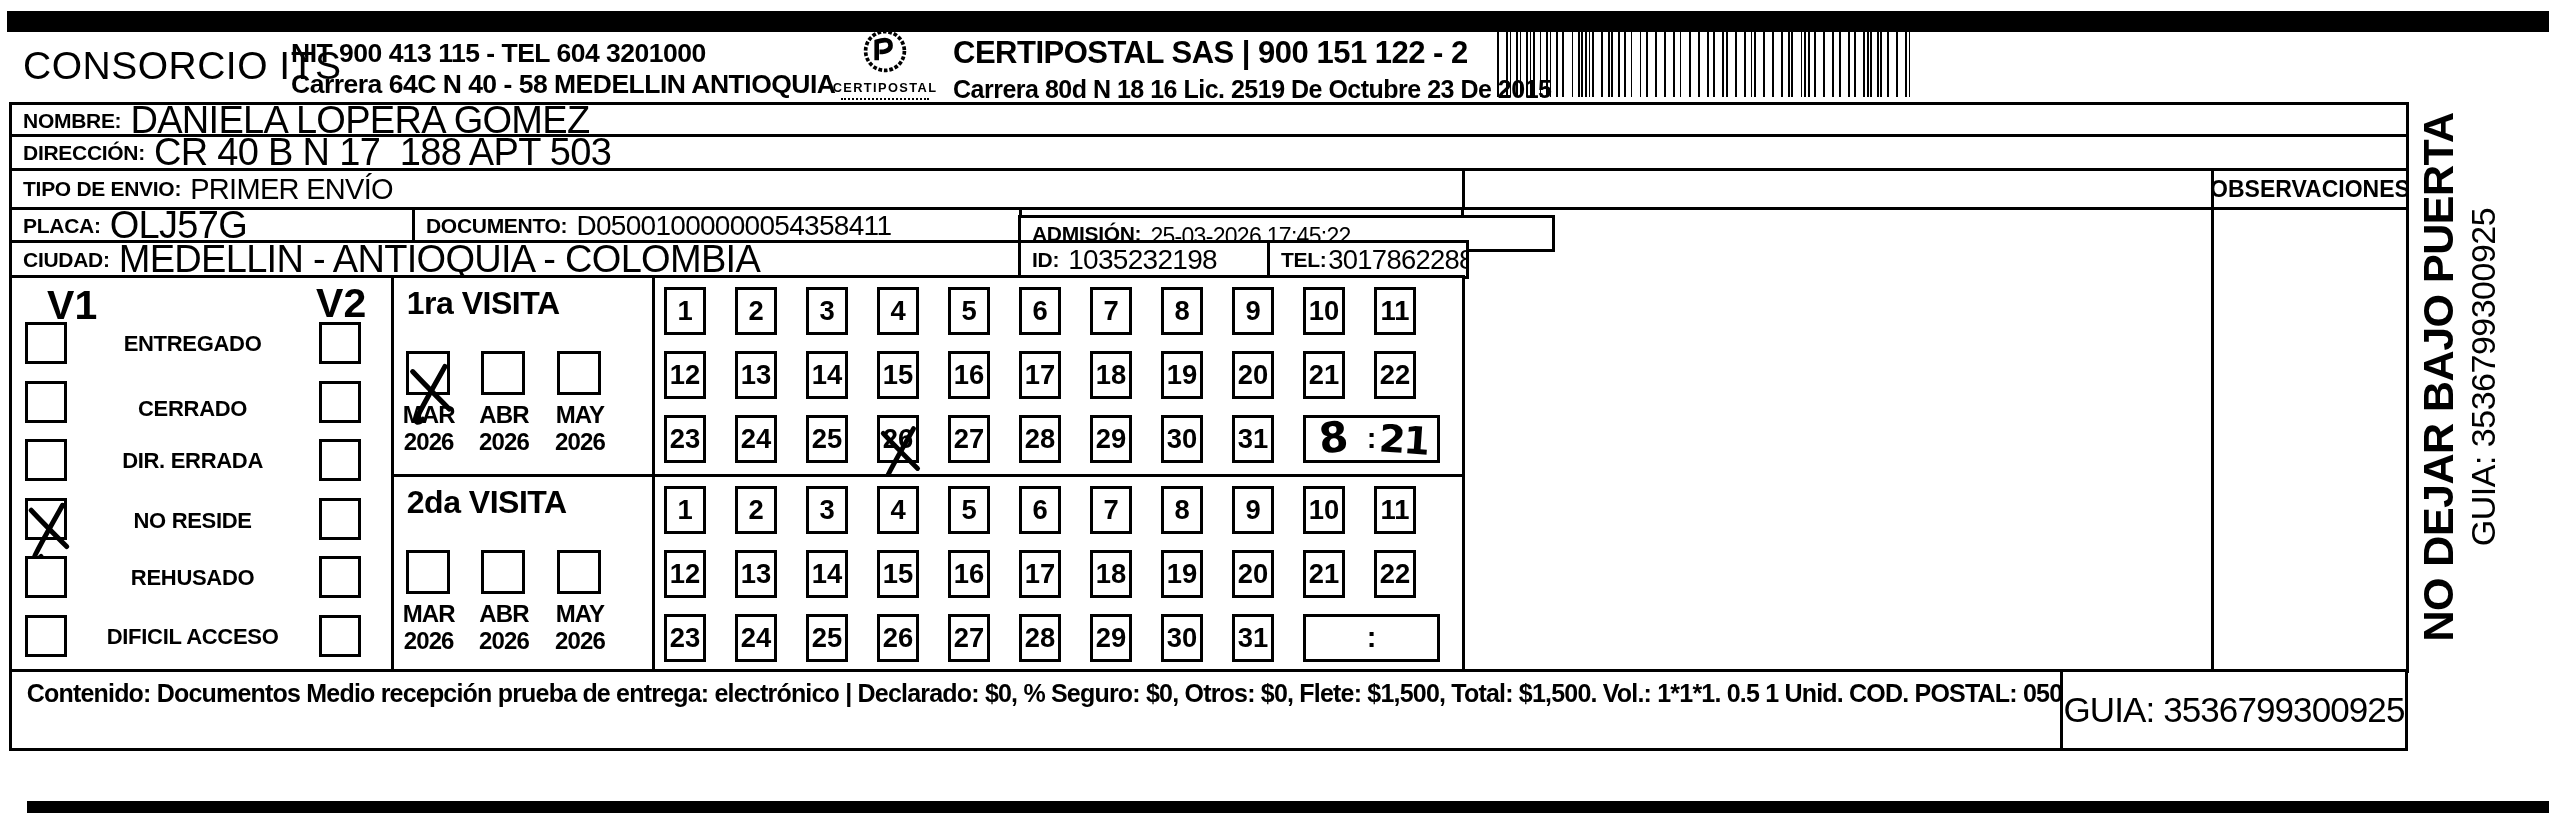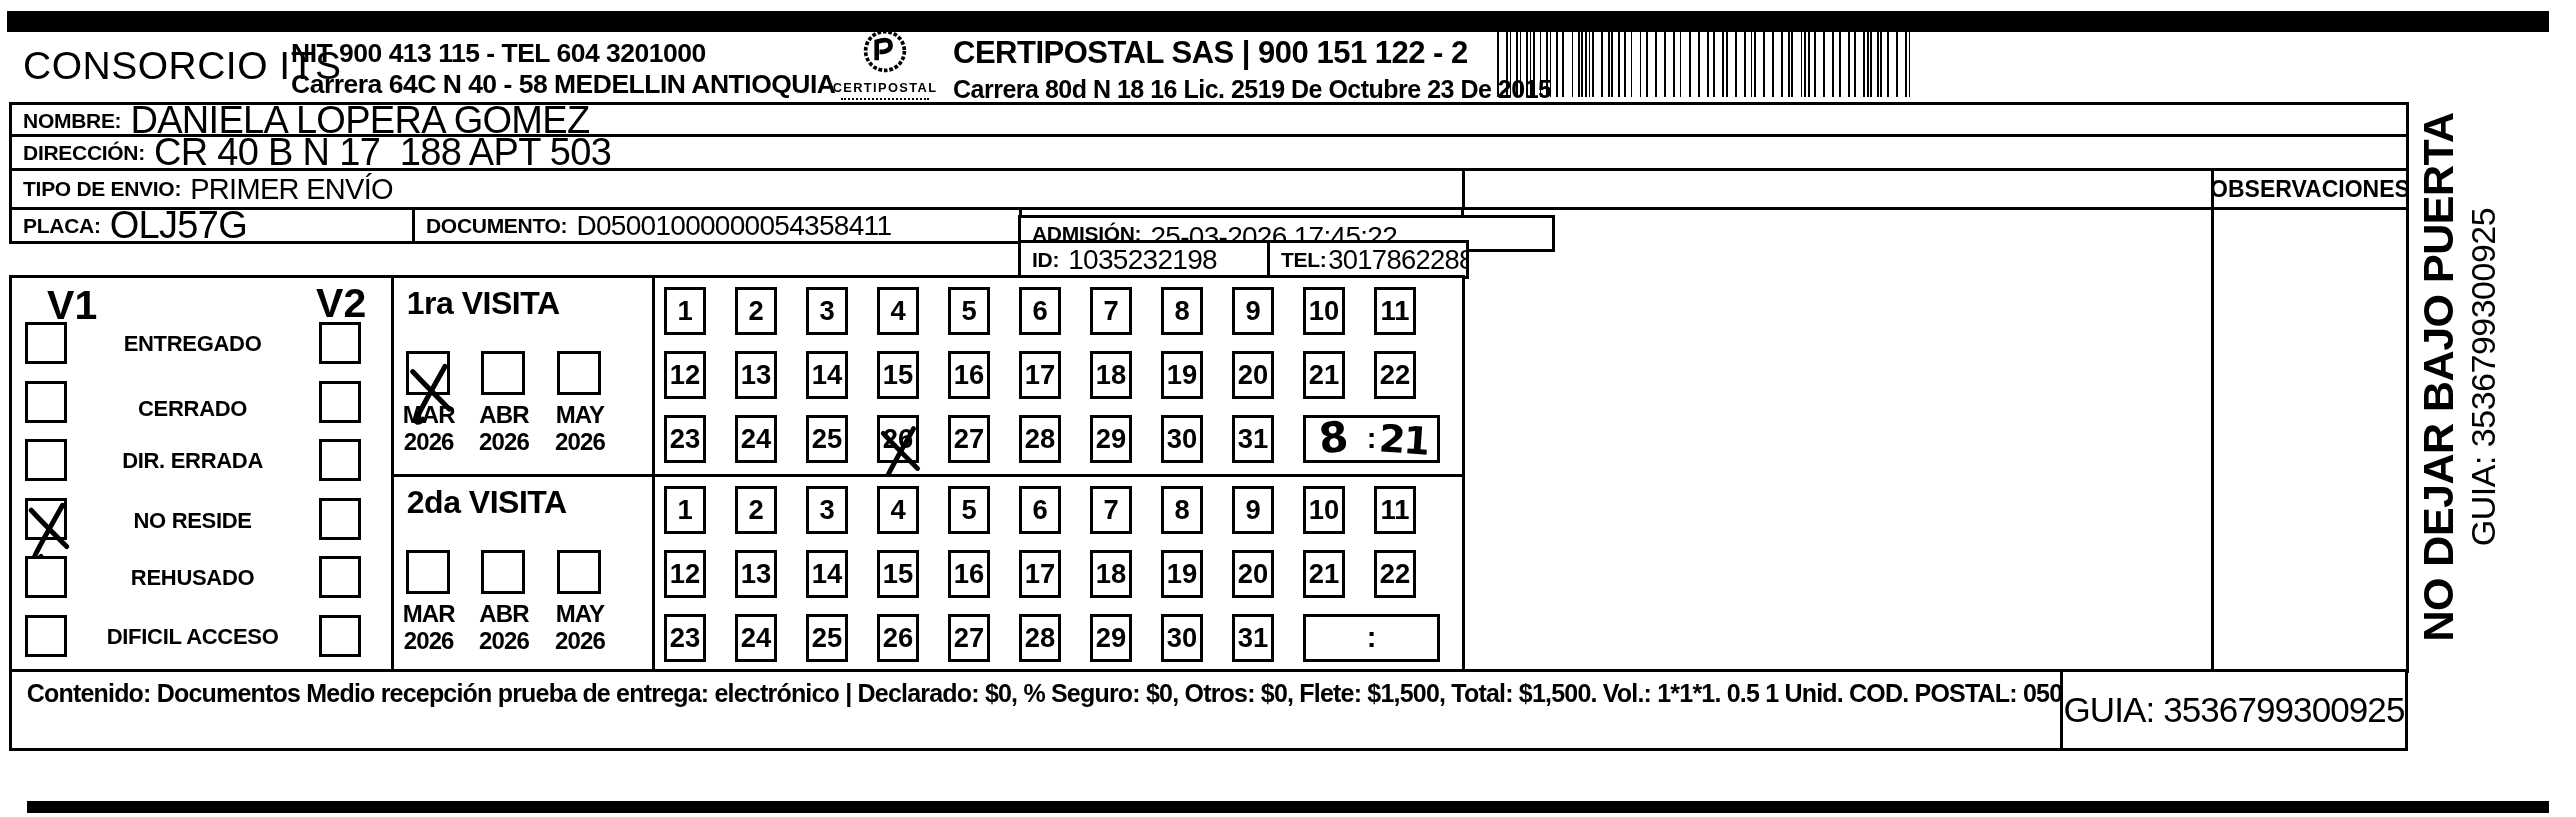--- a/index.html
+++ b/index.html
@@ -153,23 +153,26 @@
   <div class="cell" style="left:1461px;top:207px;width:754px;height:466px;"></div>
   <div class="cell" style="left:2211px;top:207px;width:198px;height:466px;"></div>
 
   <div class="cell" style="left:9.1px;top:207px;width:406px;height:37px;">
     <div class="fieldline"><span class="label">PLACA:</span><span class="value">OLJ57G</span></div>
   </div>
   <div class="cell" style="left:412px;top:207px;width:610px;height:37px;">
     <div class="fieldline"><span class="label">DOCUMENTO:</span><span class="value" style="font-size:28px;">D05001000000054358411</span></div>
   </div>
   <div class="cell" style="left:1018px;top:215px;width:537px;height:37px;">
-    <div class="fieldline"><span class="label">ADMISIÓN:</span><span class="value" style="font-size:28px;margin-top:6px;">25-03-2026 17:45:22</span></div>
-  </div>
-
+    <div class="fieldline"><span class="label">ADMISIÓN:</span><span class="value" style="font-size:23px;margin-top:6px;">25-03-2026 17:45:22</span></div>
+  </div>
+
+  <div class="cell" style="left:9.1px;top:240px;width:1012px;height:39px;">
+    <div class="fieldline"><span class="label">CIUDAD:</span><span class="value">MEDELLIN - ANTIOQUIA - COLOMBIA</span></div>
+  </div>
   <div class="cell" style="left:1018px;top:240px;width:252px;height:39px;">
     <div class="fieldline"><span class="label">ID:</span><span class="value" style="font-size:28px;">1035232198</span></div>
   </div>
   <div class="cell" style="left:1267px;top:240px;width:202px;height:39px;">
     <div class="fieldline" style="gap:1.8px;"><span class="label">TEL:</span><span class="value" style="font-size:27.4px;">3017862288</span></div>
   </div>
 
   <div class="cell" style="left:9.1px;top:275px;width:386px;height:398px;">
     <div class="vhead" style="left:35px;top:3.7px;">V1</div>
     <div class="vhead" style="left:304px;top:1.8px;">V2</div>

